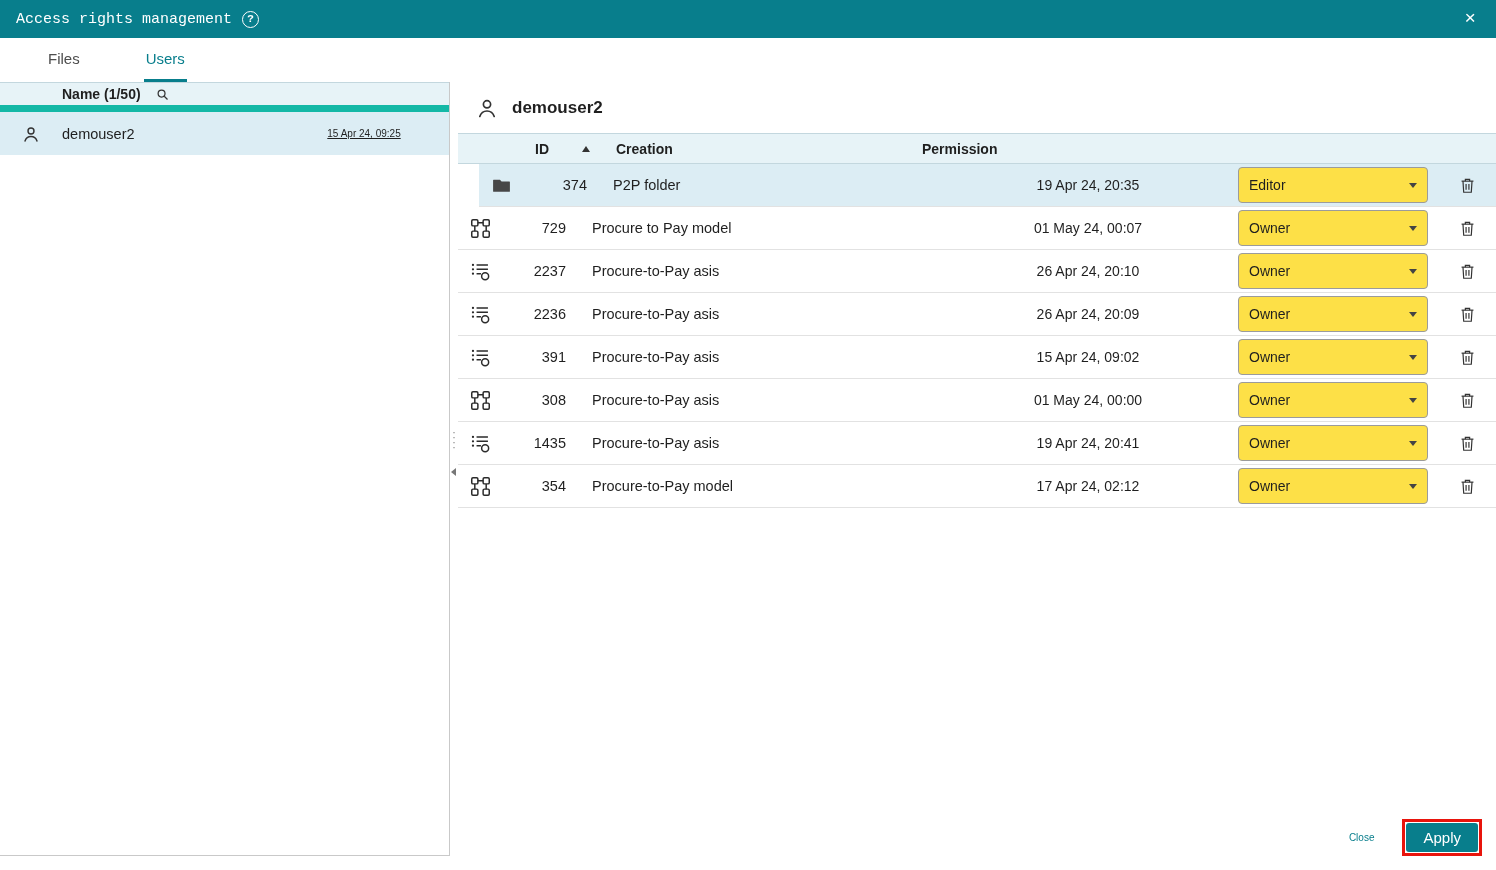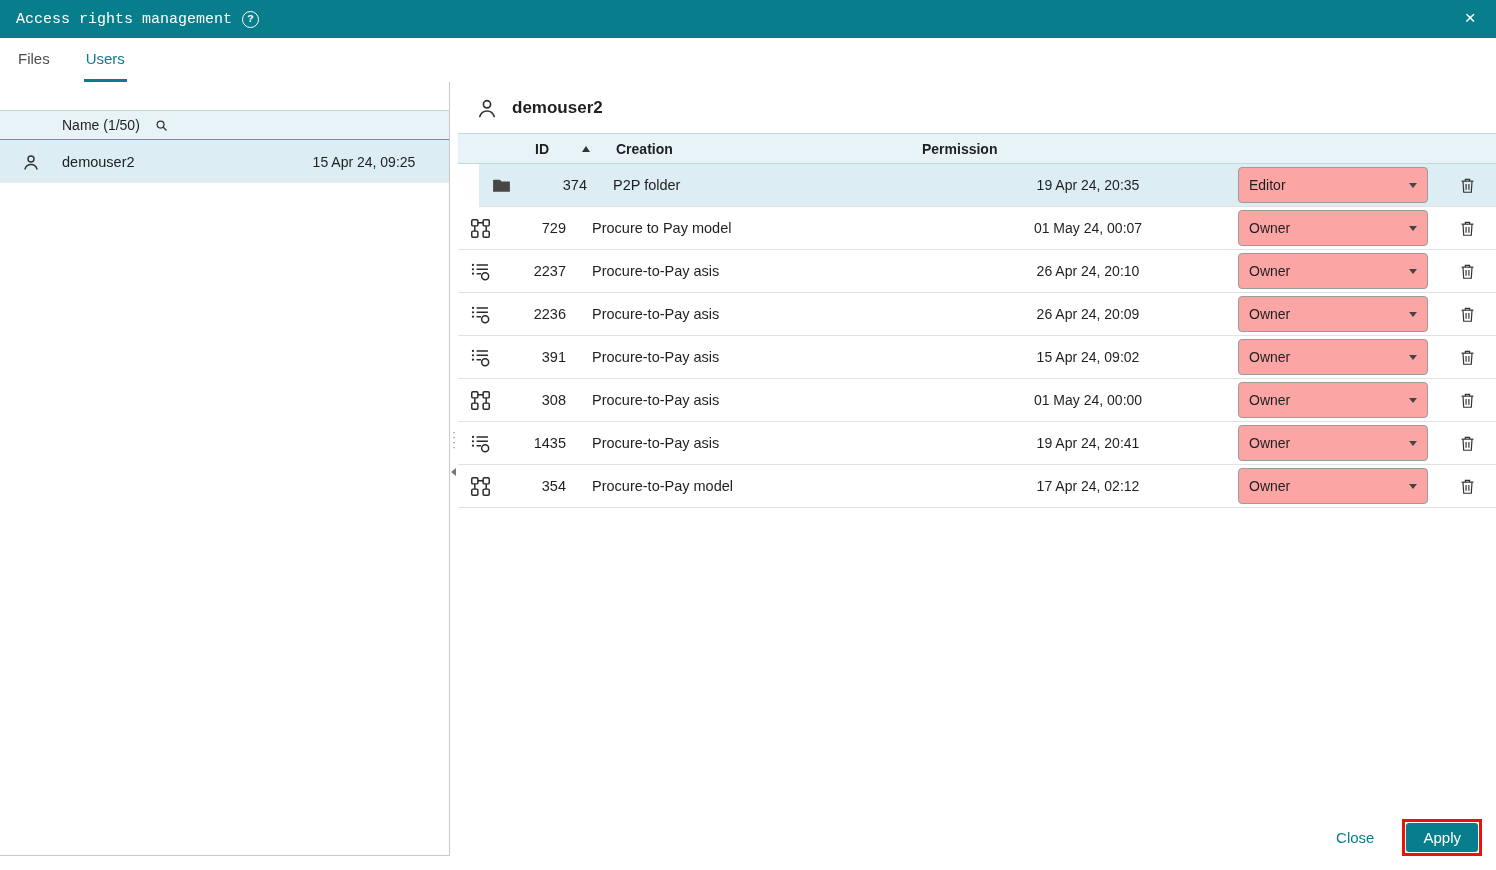--- a/index.html
+++ b/index.html
@@ -20,48 +20,48 @@
   .titlebar{height:38px;background:var(--accent);color:#fff;display:flex;align-items:center;
     padding:0 16px;font-size:15px;font-family:Liberation Mono, monospace;}
   .help-badge{margin-left:10px;width:17px;height:17px;border:1.5px solid #fff;border-radius:50%;
     font-size:11px;font-weight:bold;display:flex;align-items:center;justify-content:center;cursor:pointer;}
   .tb-spacer{flex:1;}
   .tb-close{font-size:19px;line-height:1;cursor:pointer;padding:2px 4px;}
 
   
   .tabs{height:44px;display:flex;align-items:stretch;gap:32px;padding-left:16px;}
   .tab{display:flex;align-items:center;font-size:15px;color:#4d4d4d;border-bottom:3px solid transparent;
-    padding:0 2px;cursor:pointer;}
+    padding:0 2px;cursor:pointer;margin-left:30px;}
   .tab.active{color:var(--accent);border-bottom-color:var(--accent);}
 
   
   .content{display:flex;height:788px;position:relative;}
   .left-panel{width:450px;height:774px;border-right:1px solid var(--border);
     border-bottom:1px solid var(--border);display:flex;flex-direction:column;}
   .gutter{width:8px;position:relative;cursor:col-resize;}
   .gutter .dots{position:absolute;top:348px;left:2px;color:#8a8a8a;font-size:12px;line-height:5px;}
   .gutter .dots div{height:5px;}
   .gutter .arrow-left{position:absolute;top:386px;left:1px;width:0;height:0;
     border-top:4px solid transparent;border-bottom:4px solid transparent;border-right:5px solid #777;}
   .right-panel{flex:1;position:relative;display:flex;flex-direction:column;}
 
   
   .panel-header{height:50px;display:flex;align-items:center;padding:0 18px;font-size:15px;}
   .collapse{margin-left:auto;font-size:19px;color:#3c3c3c;cursor:pointer;line-height:1;}
-  .ltable-header{height:30px;background:var(--thead);border-top:1px solid #c3d7de;border-bottom:1px solid #14b8a6;
-    display:grid;grid-template-columns:62px 1fr 170px;align-items:center;font-size:14px;font-weight:normal;margin-top:28px;}
+  .ltable-header{height:30px;background:var(--thead);border-top:1px solid #c3d7de;border-bottom:7px solid #14b8a6;
+    display:grid;grid-template-columns:62px 1fr 170px;align-items:center;font-size:14px;font-weight:bold;}
   .lh-namewrap{grid-column:2;display:flex;align-items:center;gap:14px;}
   .lh-search svg{width:15px;height:15px;cursor:pointer;}
   .lh-creation{grid-column:3;}
   .lrow{height:43px;display:grid;grid-template-columns:62px 1fr 170px;align-items:center;
     font-size:14.5px;cursor:pointer;}
   .lrow.selected{background:var(--sel);}
   .lrow .icon-cell{display:flex;justify-content:center;}
   .lrow .icon-cell svg{width:20px;height:20px;}
-  .lrow .date-cell{text-align:center;font-size:14px;}
+  .lrow .date-cell{text-align:center;font-size:10px;text-decoration:underline;}
 
   
   .user-header{height:51px;display:flex;align-items:center;gap:13px;padding-left:17px;}
   .user-header .person-slot svg{width:24px;height:24px;}
   .user-header .user-name{font-size:17px;font-weight:bold;}
 
   .rgrid{display:grid;grid-template-columns:44px 64px 26px 1fr 300px 200px 58px;align-items:center;}
   .rtable-header{height:31px;background:var(--thead);border-top:1px solid #c3d7de;border-bottom:1px solid #c3d7de;
     font-size:14px;font-weight:bold;gap:8px;}
   .rh-id{text-align:center;cursor:pointer;}
@@ -70,32 +70,32 @@
     border-bottom:6px solid #333;cursor:pointer;}
   .rh-name,.rh-creation,.rh-perm{cursor:pointer;}
 
   .rrow{height:43px;border-bottom:1px solid var(--rowline);font-size:14.5px;cursor:pointer;background:#fff;}
   .rrow.selected{background:var(--sel);margin-left:21px;}
   .rrow .type-icon{display:flex;justify-content:center;}
   .rrow .type-icon svg{width:21px;height:21px;}
   .rrow .id-cell{text-align:right;}
   .rrow .name-cell{padding-right:8px;white-space:nowrap;overflow:hidden;}
   .rrow .date-cell{text-align:center;font-size:14px;}
-  .dropdown{width:190px;height:28px;border:1px solid #9b9b9b;border-radius:4px;background:#fca5a5;
+  .dropdown{width:190px;height:28px;border:1px solid #9b9b9b;border-radius:4px;background:#fde047;
     display:flex;align-items:center;justify-content:space-between;padding:17px 10px;cursor:pointer;}
   .dropdown .perm-label{font-size:14px;}
   .caret-down{width:0;height:0;border-left:4.5px solid transparent;border-right:4.5px solid transparent;
     border-top:5px solid #444;}
   .trash-cell{display:flex;justify-content:center;}
   .trash-btn{cursor:pointer;display:flex;}
   .trash-btn svg{width:19px;height:21px;}
 
   
   .footer{position:absolute;right:14px;bottom:14px;display:flex;align-items:center;gap:28px;}
-  .close-link{color:var(--accent);font-size:15px;cursor:pointer;}
+  .close-link{color:var(--accent);font-size:10px;cursor:pointer;}
   .apply-annotation{border:3px solid var(--annot);padding:1px;}
   .apply-btn{background:var(--accent);color:#fff;border:none;border-radius:3px;
     padding:6px 17px;font-size:15px;font-family:Liberation Sans, sans-serif;cursor:pointer;}
 </style>
 </head>
 <body>
 
 <div class="window">
 
   <header class="titlebar">

